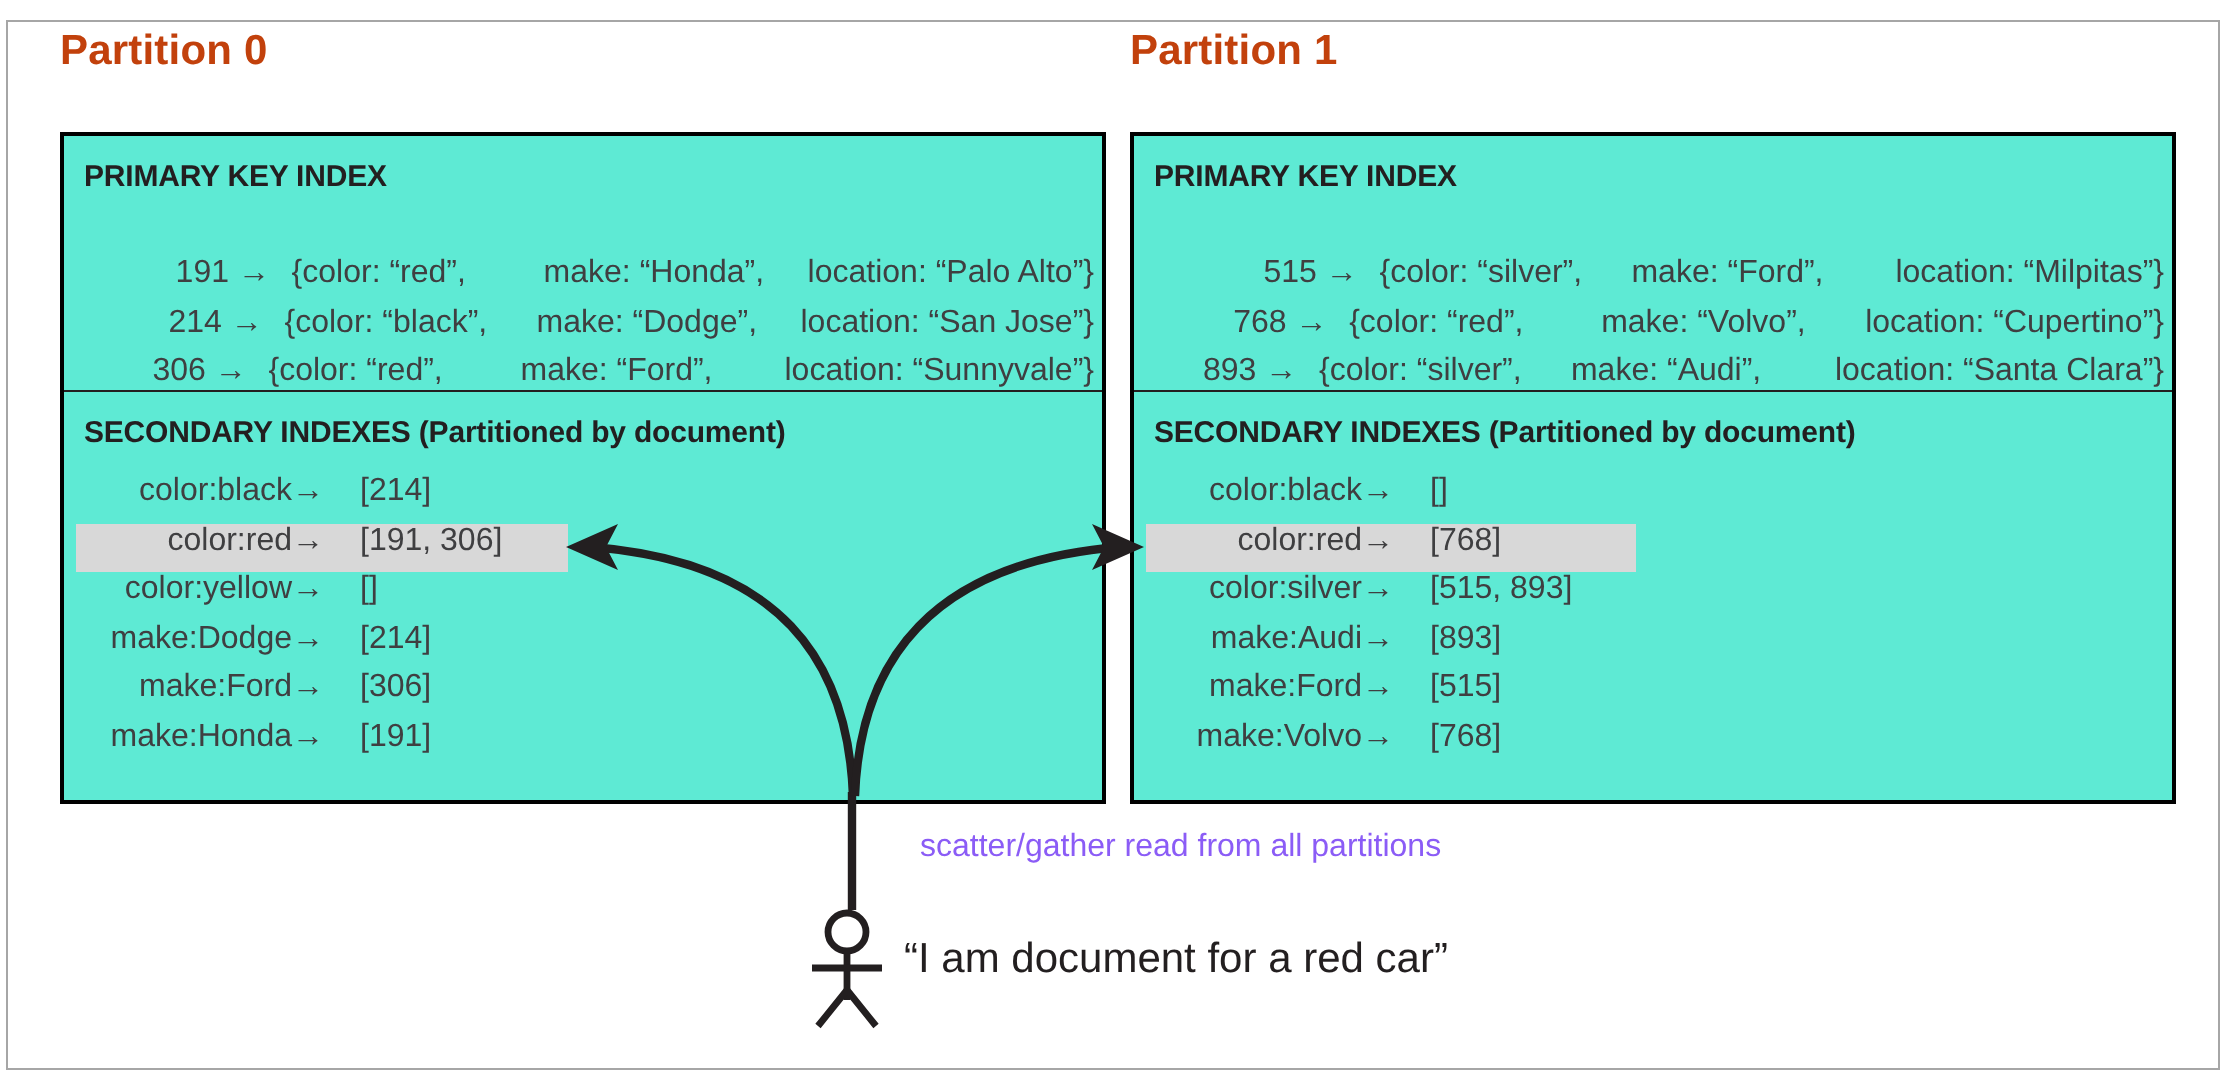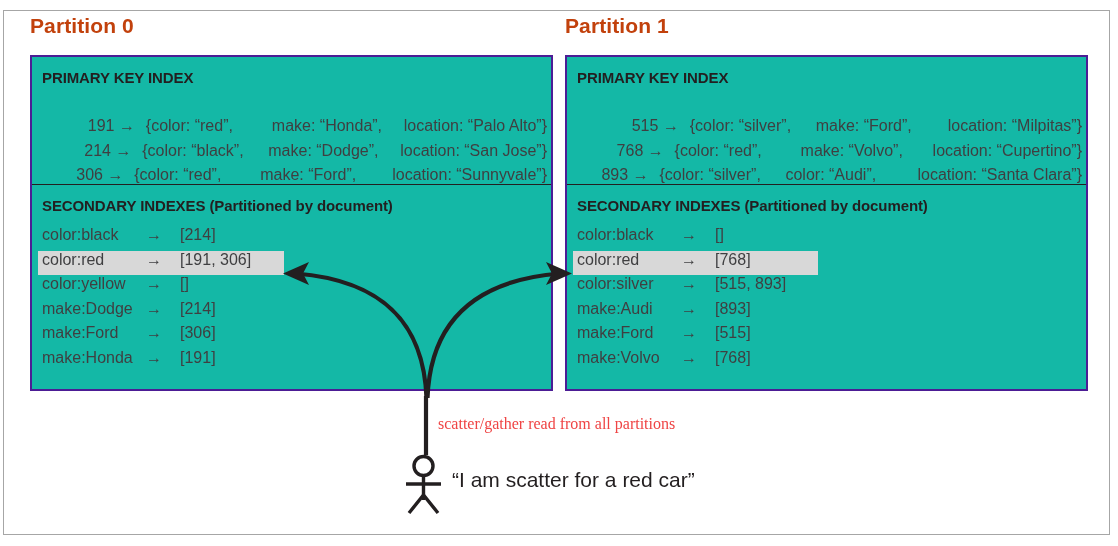--- a/index.html
+++ b/index.html
@@ -37,24 +37,24 @@
     color: #c2410c;
     letter-spacing: 0.1px;
     white-space: nowrap;
   }
   #title-p0 { left: 30px; top: 14px; }
   #title-p1 { left: 565px; top: 14px; }
 
   
   .partition-box {
     position: absolute;
-    border: 2px solid #4c1d95;
+    border: 2px solid #000000;
     box-sizing: border-box;
-    background: #14b8a6;
-    top: 55px;
+    background: #5eead4;
+    top: 66px;
     height: 336px;
   }
   #box-p0 { left: 30px; width: 523px; }
   #box-p1 { left: 565px; width: 523px; }
 
   .section {
     position: absolute;
     left: 0;
     right: 0;
     box-sizing: border-box;
@@ -114,43 +114,42 @@
     height: 24.5px;
     font-size: 16px;
     color: #3f3f41;
     white-space: nowrap;
     padding-left: 4px;
     box-sizing: border-box;
   }
   .sec-row.highlight { background: #d8d8d8; }
   #box-p0 .sec-row { width: 246px; }
   #box-p1 .sec-row { width: 245px; }
-  .sec-term  { width: 104px; flex: none; }
+  .sec-term  { width: 104px; flex: none; text-align: right; }
   .sec-arrow { width: 34px; flex: none; }
   .sec-list  { flex: none; }
 
   
   #arrow-layer {
     position: absolute;
     left: 0;
     top: 0;
     width: 1118px;
     height: 546px;
     pointer-events: none;
   }
 
   
   #scatter-caption {
     position: absolute;
-    left: 438px;
+    left: 460px;
     top: 415px;
     font-size: 16px;
-    color: #ef4444;
-    white-space: nowrap;
-    font-family: Liberation Serif, serif;
+    color: #8b5cf6;
+    white-space: nowrap;
   }
   
   #user-quote {
     position: absolute;
     left: 452px;
     top: 468px;
     font-size: 21px;
     color: #231f20;
     white-space: nowrap;
   }
@@ -242,21 +241,21 @@
         </div>
         <div class="pk-row">
           <span class="pk-key"><span>768</span> <span class="arrow-glyph">→</span></span>
           <span class="pk-color">{color: “red”,</span>
           <span class="pk-make">make: “Volvo”,</span>
           <span class="pk-loc">location: “Cupertino”}</span>
         </div>
         <div class="pk-row">
           <span class="pk-key"><span>893</span> <span class="arrow-glyph">→</span></span>
           <span class="pk-color">{color: “silver”,</span>
-          <span class="pk-make">color: “Audi”,</span>
+          <span class="pk-make">make: “Audi”,</span>
           <span class="pk-loc">location: “Santa Clara”}</span>
         </div>
       </div>
     </div>
 
     <div class="section section-secondary">
       <div class="section-heading">SECONDARY INDEXES (Partitioned by document)</div>
       <div class="sec-rows">
         <div class="sec-row">
           <span class="sec-term">color:black</span>
@@ -307,15 +306,15 @@
     <g>
       <circle cx="423.5" cy="466" r="9.5" stroke="#231f20" stroke-width="3.4" fill="none"></circle>
       <path d="M 423.5 476 L 423.5 500" stroke="#231f20" stroke-width="3.4" fill="none"></path>
       <path d="M 406 484 L 441 484" stroke="#231f20" stroke-width="3.4" fill="none"></path>
       <path d="M 409 513 L 423.5 495 L 438 513" stroke="#231f20" stroke-width="3.4" fill="none" stroke-linejoin="miter"></path>
     </g>
   </svg>
 
   <div id="scatter-caption">scatter/gather read from all partitions</div>
 
-  <div id="user-quote">“I am scatter for a red car”</div>
+  <div id="user-quote">“I am document for a red car”</div>
 
 </div>
 
 </body></html>

